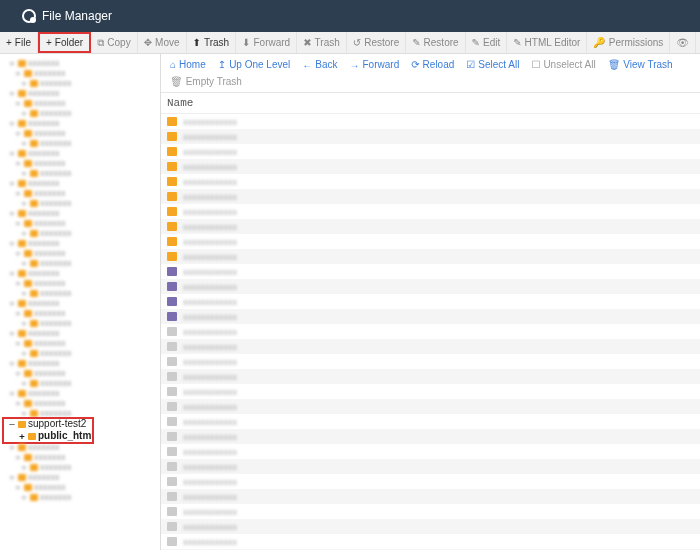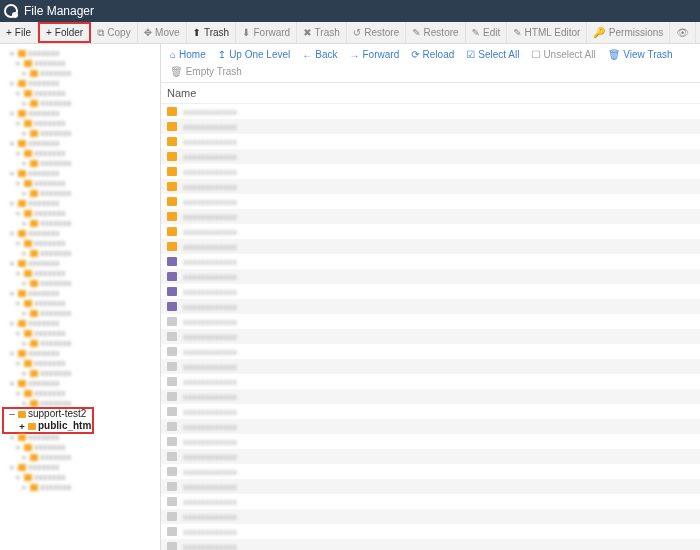--- a/index.html
+++ b/index.html
@@ -1,37 +1,37 @@
 <!DOCTYPE html>
 <html><head>
 <meta charset="utf-8">
 <style>
   * { margin: 0; padding: 0; box-sizing: border-box; }
   body { font-family: Arial, sans-serif; font-size: 11px; color: #555; width: 700px; height: 550px; overflow: hidden; background: #fff; }
-  .hdr { background: #2c3e50; color: #fff; height: 22px; display: flex; align-items: center; padding: 0 4px; gap: 6px; }
+  .hdr { background: #2c3e50; color: #fff; height: 32px; display: flex; align-items: center; padding: 0 22px; gap: 6px; }
   .hdr-logo { width: 14px; height: 14px; border: 2px solid #fff; border-radius: 50%; position: relative; }
   .hdr-logo::after { content: ""; position: absolute; width: 6px; height: 6px; background: #fff; left: 6px; top: 6px; border-radius: 50%; }
   .hdr-title { font-size: 12px; }
   .toolbar { display: flex; background: #f1f1f1; border-bottom: 1px solid #ddd; height: 22px; align-items: center; }
   .tb { padding: 0 6px; height: 100%; display: flex; align-items: center; gap: 3px; border-right: 1px solid #e3e3e3; color: #888; cursor: pointer; white-space: nowrap; font-size: 10px; }
   .tb.dark { color: #333; }
   .tb-outline { border: 2px solid #d33; color: #333; }
   .main { display: flex; height: calc(100% - 44px); }
   .sidebar { width: 160px; padding: 4px 2px; overflow: hidden; font-size: 9px; line-height: 10px; position: relative; }
   .tree-item { display: flex; align-items: center; gap: 2px; padding-left: 6px; filter: blur(1.5px); color: #999; }
   .tree-item.clear { filter: none; color: #222; font-size: 10px; line-height: 12px; }
   .tree-item.clear.bold { font-weight: bold; }
   .tree-ico { width: 8px; height: 7px; background: #f5a623; border-radius: 1px; flex-shrink: 0; }
   .tree-tog { font-family: monospace; font-size: 9px; width: 8px; text-align: center; flex-shrink: 0; }
   .redbox { position: absolute; border: 2px solid #d33; pointer-events: none; }
   .content { flex: 1; border-left: 1px solid #ddd; display: flex; flex-direction: column; }
   .subbar { display: flex; gap: 2px; padding: 3px 4px; border-bottom: 1px solid #e5e5e5; flex-wrap: wrap; }
   .sb { color: #3b7dd8; display: flex; align-items: center; gap: 3px; padding: 2px 5px; font-size: 10px; white-space: nowrap; cursor: pointer; }
   .sb.grey { color: #999; }
-  .tblhdr { display: flex; padding: 4px 6px; border-bottom: 1px solid #eee; font-size: 11px; color: #555; }
+  .tblhdr { display: flex; padding: 4px 6px; border-bottom: 1px solid #eee; font-size: 11px; color: #555; font-family: Liberation Mono, monospace; }
   .list { flex: 1; overflow: auto; }
   .row { display: flex; align-items: center; height: 15px; padding: 0 6px; gap: 6px; }
   .row:nth-child(even) { background: #f5f5f5; }
   .fico { width: 10px; height: 9px; border-radius: 1px; flex-shrink: 0; }
   .fico.fld { background: #f5a623; }
   .fico.gen { background: #ccc; }
   .fico.php { background: #7b6db0; }
   .rlabel { filter: blur(1.8px); color: #aaa; font-size: 9px; }
 </style>
 </head>

